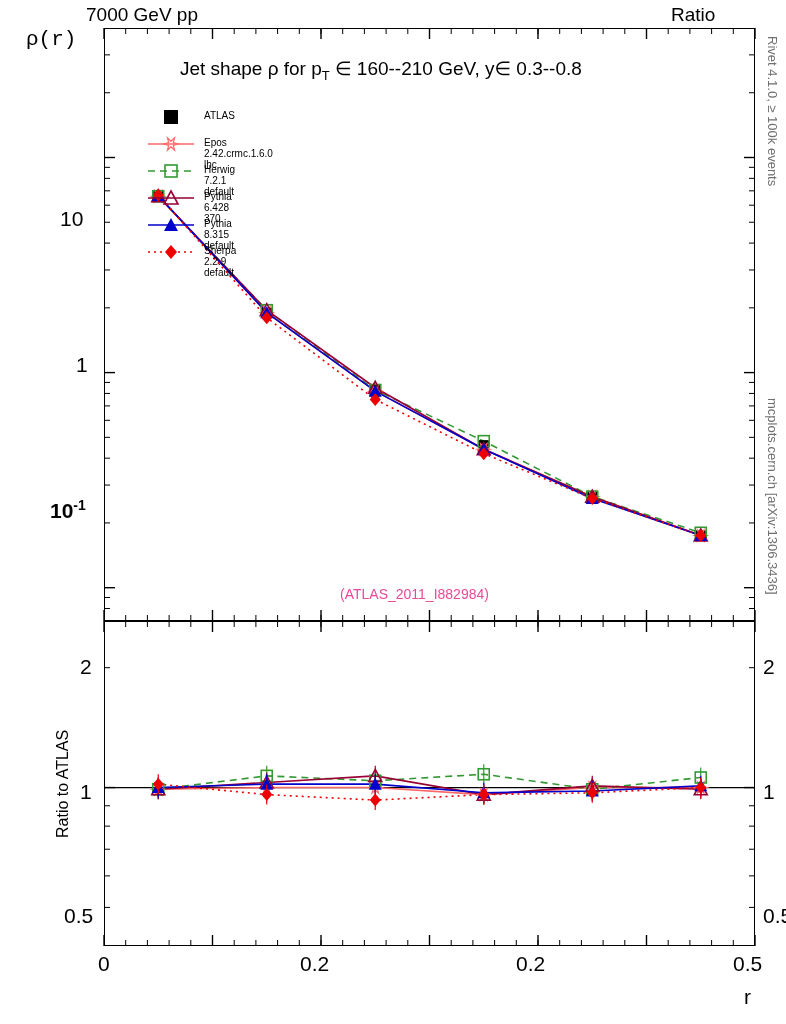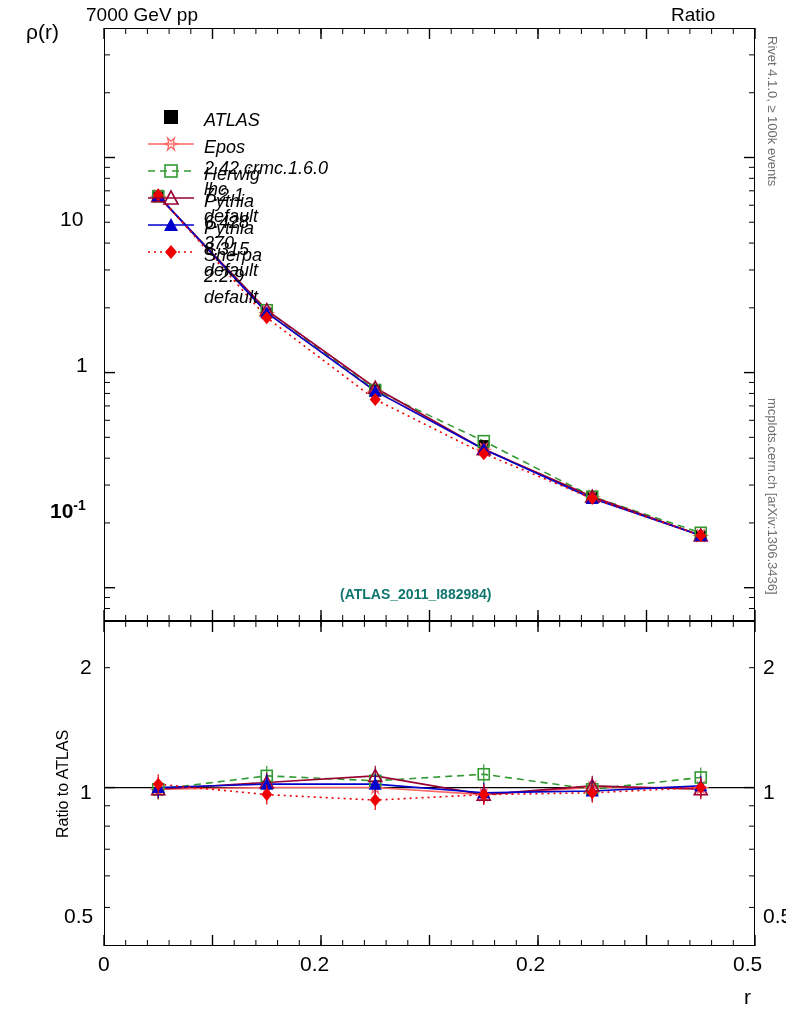--- a/index.html
+++ b/index.html
@@ -2,44 +2,47 @@
 <html><head>
 <meta charset="utf-8">
 <style>
   html,body{margin:0;padding:0;}
   body{width:786px;height:1024px;background:#ffffff;font-family:"Liberation Sans",sans-serif;color:#000;}
   #root{position:relative;width:786px;height:1024px;overflow:hidden;margin-left:8px;}
   .txt{position:absolute;white-space:nowrap;}
   .hdr{font-size:19px;}
   .rot{transform-origin:0 0;}
   .frame{position:absolute;border:1.5px solid #000;box-sizing:border-box;}
-  .legtxt{font-size:18px;font-style:italic;}
+  .legtxt{font-size:10px;}
   svg{position:absolute;left:0;top:0;overflow:visible;}
 </style>
 </head>
 <body>
 
 <div id="root">
 
   <div class="txt hdr" style="left:78px;top:4px;">7000 GeV pp</div>
   <div class="txt hdr" style="left:663px;top:4px;">Ratio</div>
 
   <div class="txt rot" style="left:772px;top:36px;font-size:13px;color:#6f6f6f;transform:rotate(90deg);">Rivet 4.1.0, ≥ 100k events</div>
   <div class="txt rot" style="left:772px;top:398px;font-size:13px;color:#6f6f6f;transform:rotate(90deg);">mcplots.cern.ch [arXiv:1306.3436]</div>
 
   <div class="frame" style="left:96px;top:28px;width:651px;height:593px;"></div>
 
-  <div class="txt" style="left:18px;top:20px;font-size:21px;">ρ(r)</div>
-
+  <div class="txt" style="left:18px;top:28px;font-size:21px;font-family:Liberation Mono, monospace;">ρ(r)</div>
+
+  <div class="txt" style="left:172px;top:57px;font-size:19px;">
+    <span>Jet shape ρ for p</span><sub style="font-size:13px;">T</sub><span> ∈ 160--210 GeV, y∈ 0.3--0.8</span>
+  </div>
 
   <div class="txt" style="left:52px;top:207px;font-size:21px;">10</div>
   <div class="txt" style="left:68px;top:353px;font-size:21px;">1</div>
   <div class="txt" style="left:42px;top:497px;font-size:21px;font-weight:bold;"><span>10</span><sup style="font-size:14px;">-1</sup></div>
 
-  <div class="txt" style="left:332px;top:586px;font-size:14px;color:#0f766e;font-weight:bold;">(ATLAS_2011_I882984)</div>
+  <div class="txt" style="left:332px;top:586px;font-size:14px;color:#ec4899;">(ATLAS_2011_I882984)</div>
 
   <div class="frame" style="left:96px;top:621px;width:651px;height:325px;"></div>
 
   <div class="txt rot" style="left:46px;top:838px;font-size:16px;transform:rotate(-90deg);">Ratio to ATLAS</div>
   <div class="txt" style="left:72px;top:655px;font-size:21px;">2</div>
   <div class="txt" style="left:72px;top:780px;font-size:21px;">1</div>
   <div class="txt" style="left:56px;top:904px;font-size:21px;">0.5</div>
   <div class="txt" style="left:755px;top:655px;font-size:21px;">2</div>
   <div class="txt" style="left:755px;top:780px;font-size:21px;">1</div>
   <div class="txt" style="left:755px;top:904px;font-size:21px;">0.5</div>

